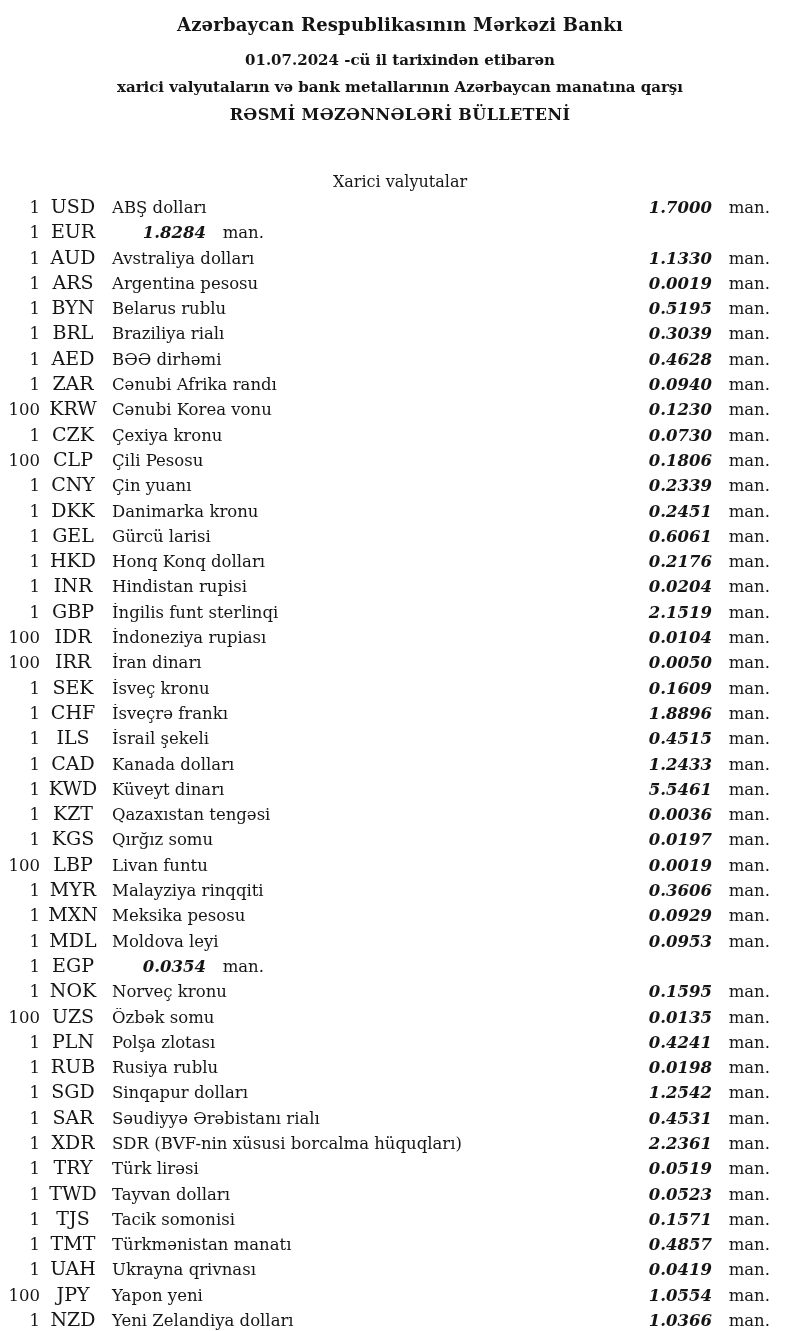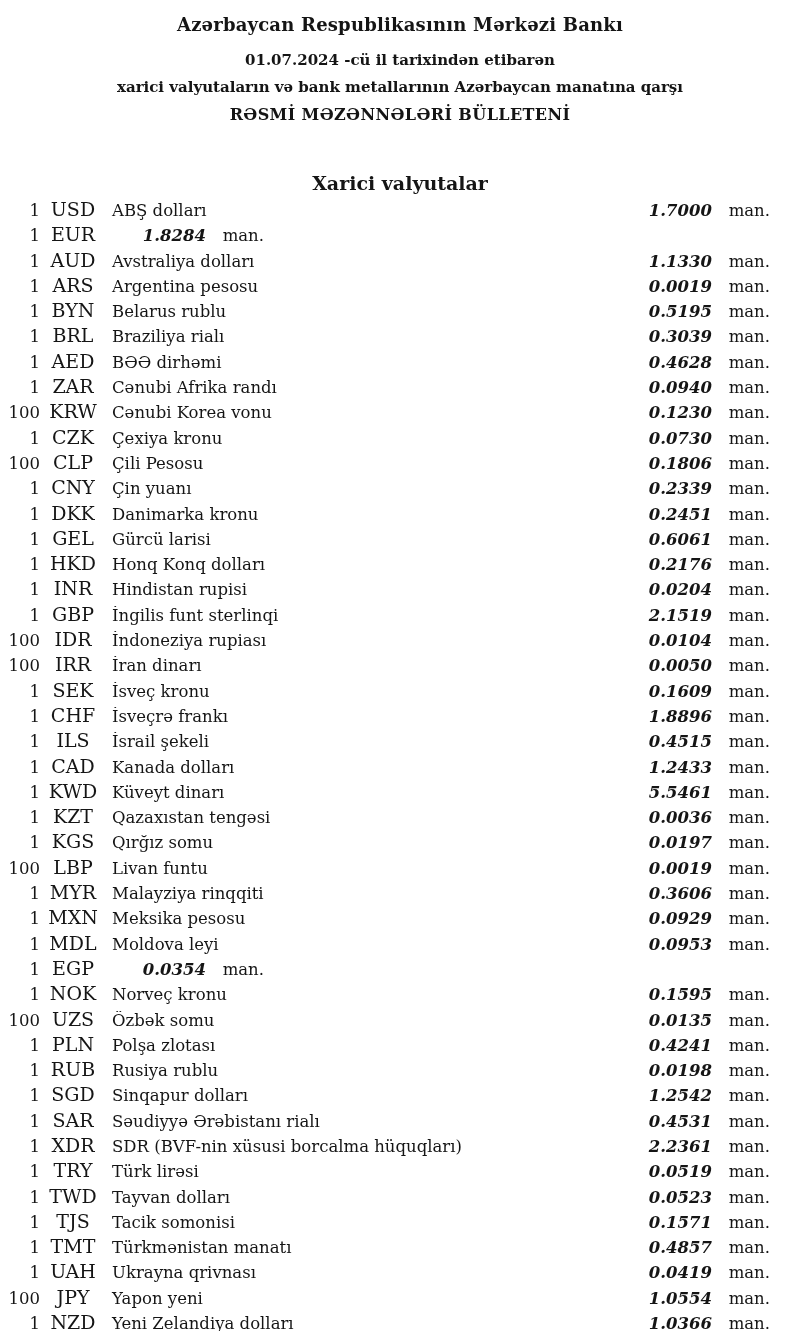--- a/index.html
+++ b/index.html
@@ -31,22 +31,22 @@
     font-weight: bold;
     font-size: 15px;
     line-height: 27px;
   }
   .doc-sub.caps {
     font-size: 16px;
     letter-spacing: 0.4px;
   }
   .section-title {
     text-align: center;
-    font-weight: bold;
-    font-size: 19px;
+    font-weight: normal;
+    font-size: 16px;
     margin-top: 44px;
     margin-bottom: 4px;
   }
   .table {
     margin-top: 4px;
     padding-right: 30px;
   }
   .row {
     display: flex;
     align-items: baseline;

